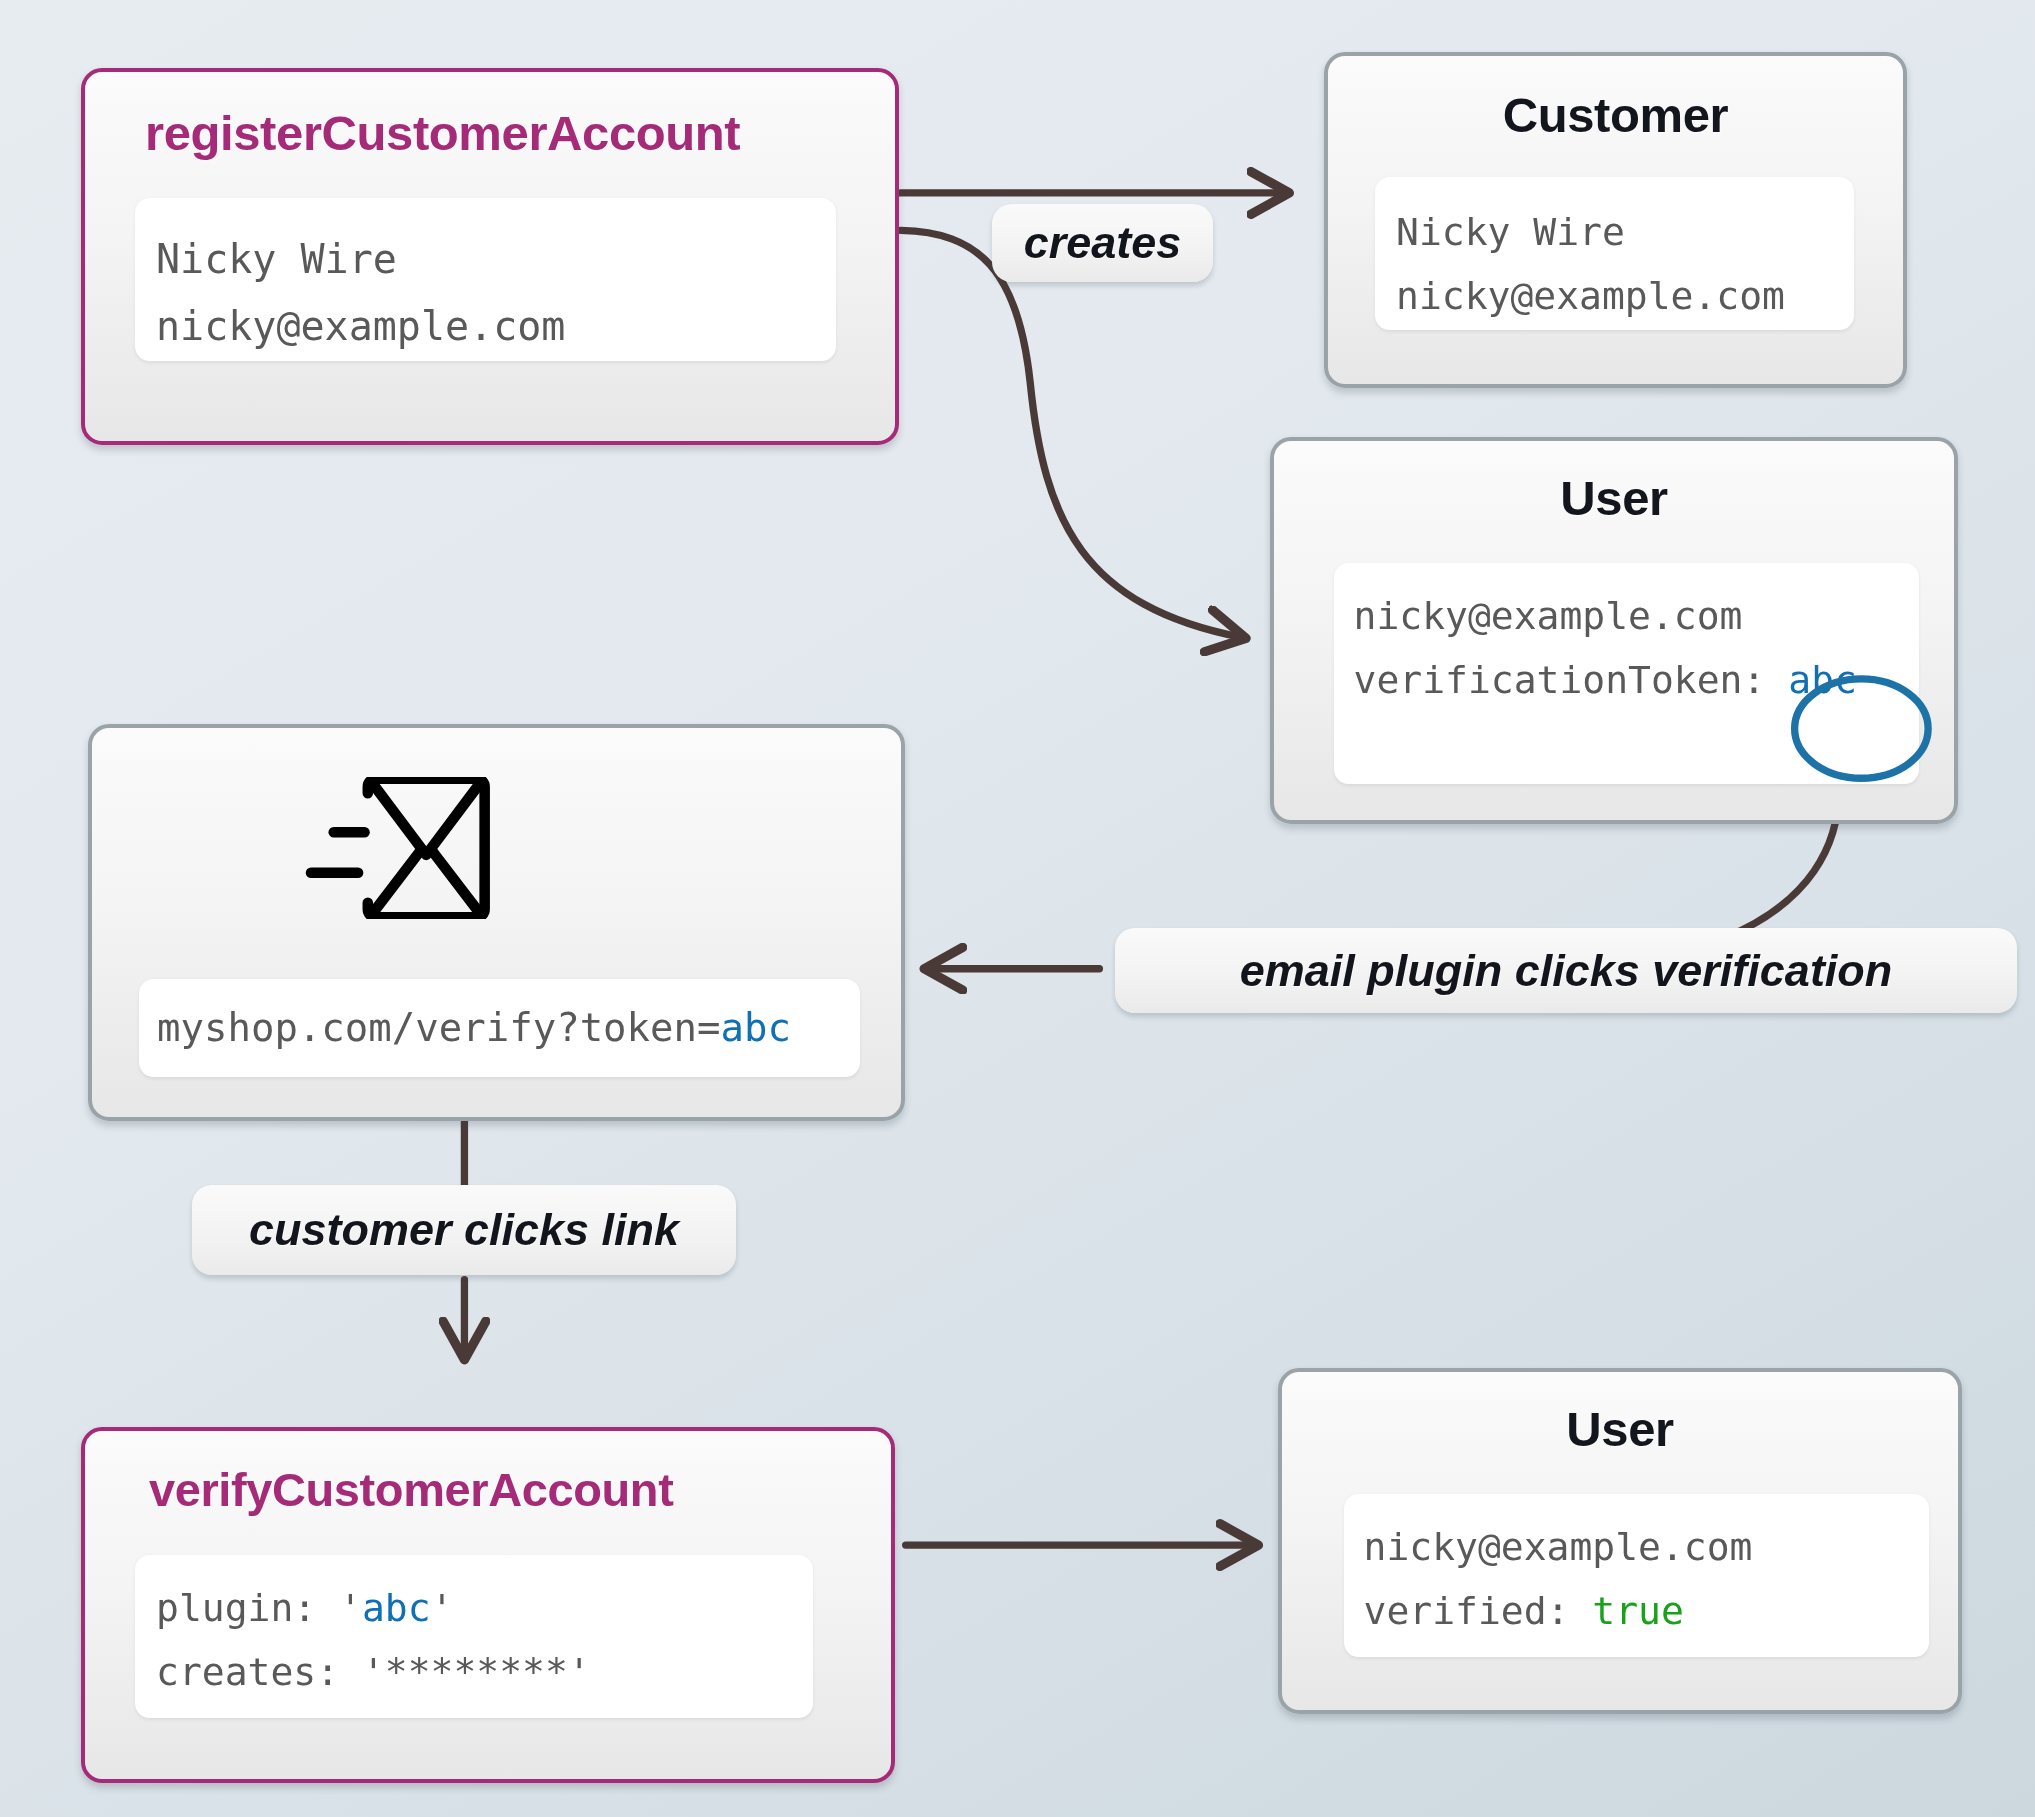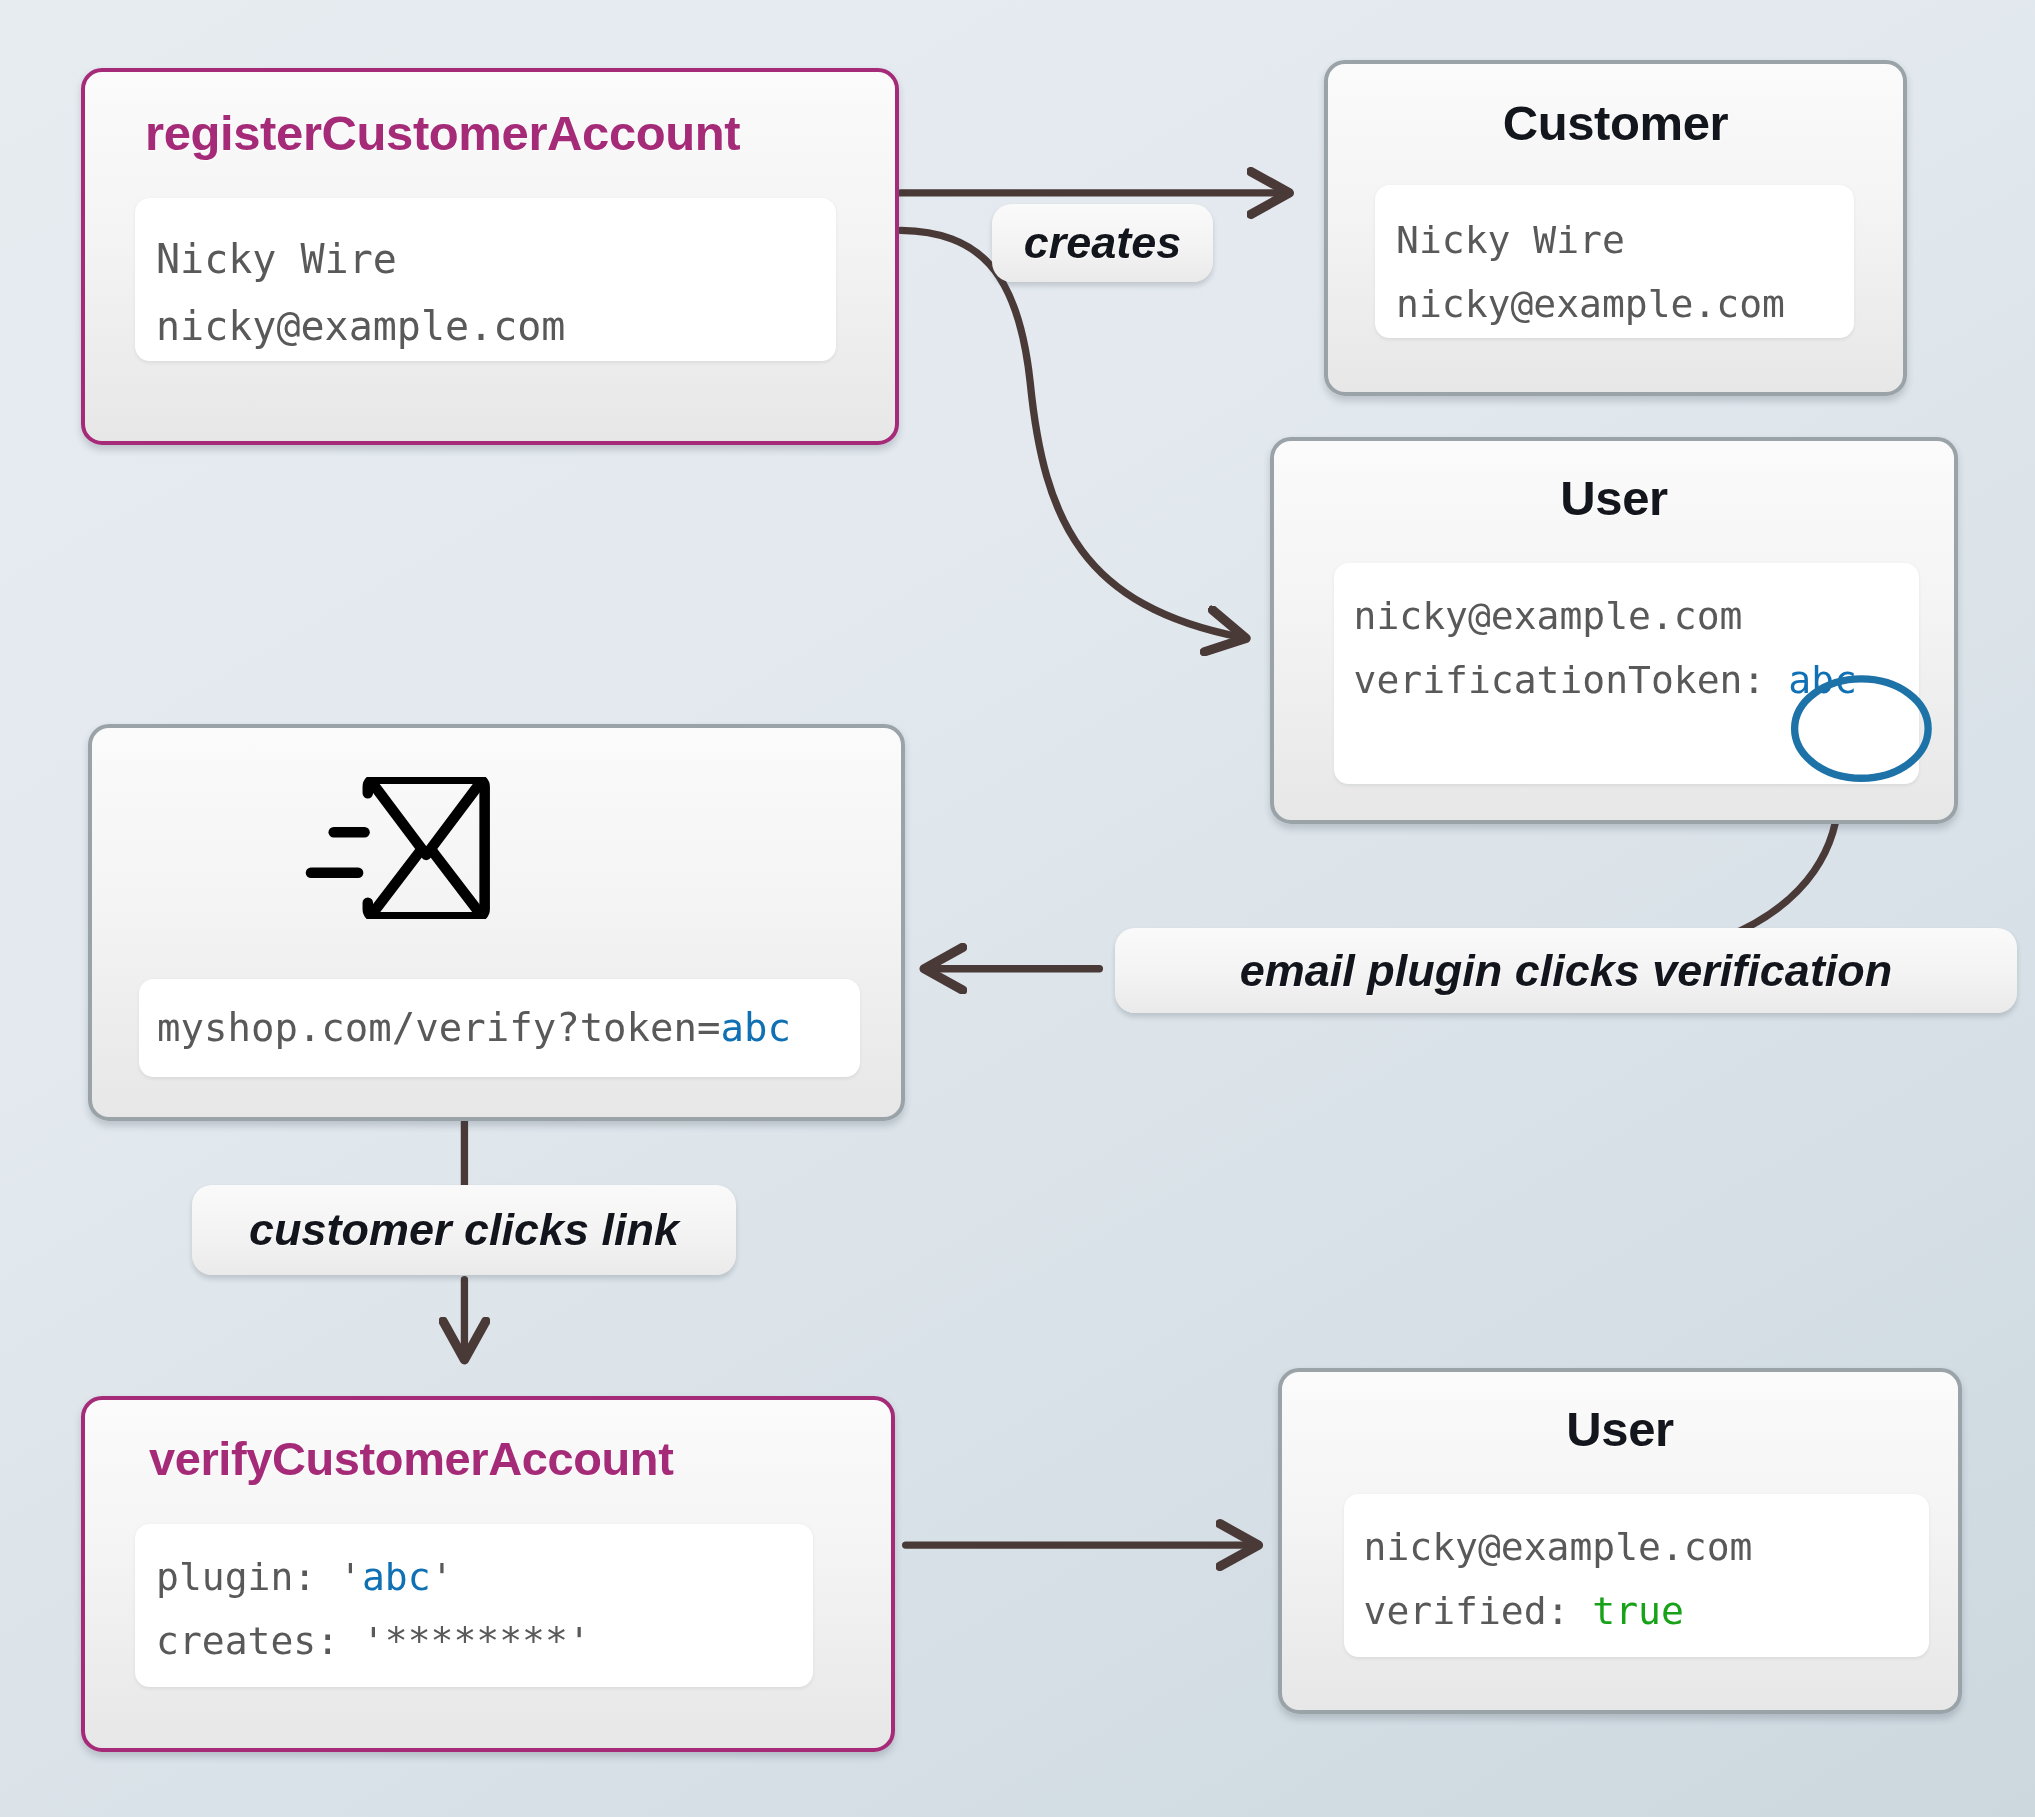--- a/index.html
+++ b/index.html
@@ -125,21 +125,21 @@
   </svg>
 
   <div class="node accent" style="left:81px; top:68px; width:818px; height:377px;">
     <div class="node-title accent left" style="font-size:49px; margin:33px 0 0 60px;">registerCustomerAccount</div>
     <div class="panel" style="left:50px; top:126px; width:701px; height:163px; padding:28px 0 0 21px; font-size:40px; line-height:67px;">
       <div class="line">Nicky Wire</div>
       <div class="line">nicky@example.com</div>
     </div>
   </div>
 
-  <div class="node plain" style="left:1324px; top:60px; width:583px; height:336px;">
+  <div class="node plain" style="left:1324px; top:52px; width:583px; height:336px;">
     <div class="node-title plain" style="font-size:49px; margin:31px 0 0 0;">Customer</div>
     <div class="panel" style="left:47px; top:121px; width:479px; height:153px; padding:23px 0 0 21px; font-size:38px; line-height:64px;">
       <div class="line">Nicky Wire</div>
       <div class="line">nicky@example.com</div>
     </div>
   </div>
 
   <div class="node plain" style="left:1270px; top:437px; width:688px; height:387px;">
     <div class="node-title plain" style="font-size:49px; margin:28.5px 0 0 0;">User</div>
     <div class="panel" style="left:60px; top:122px; width:585px; height:221px; padding:21px 0 0 19.5px; font-size:38px; line-height:64px;">
@@ -158,21 +158,21 @@
         <path d="M 216 168 L 158 92" fill="none" stroke="#000" stroke-width="13" stroke-linecap="round" stroke-linejoin="round"></path>
         <path d="M 36 68 L 74 68" fill="none" stroke="#000" stroke-width="13" stroke-linecap="round"></path>
         <path d="M 8 118 L 66 118" fill="none" stroke="#000" stroke-width="13" stroke-linecap="round"></path>
       </svg>
     </div>
     <div class="panel" style="left:47px; top:251px; width:721px; height:98px; padding:24.4px 0 0 18px; font-size:39px; line-height:50px;">
       <div class="line"><span>myshop.com/verify?token=</span><span class="val-blue">abc</span></div>
     </div>
   </div>
 
-  <div class="node accent" style="left:81px; top:1396px; width:814px; height:356px;">
+  <div class="node accent" style="left:81px; top:1427px; width:814px; height:356px;">
     <div class="node-title accent left" style="font-size:47px; margin:31px 0 0 64px;">verifyCustomerAccount</div>
     <div class="panel" style="left:50px; top:124px; width:678px; height:163px; padding:21px 0 0 21px; font-size:38px; line-height:64px;">
       <div class="line"><span>plugin: </span><span class="quote">'</span><span class="val-blue">abc</span><span class="quote">'</span></div>
       <div class="line"><span>creates: </span><span>'********'</span></div>
     </div>
   </div>
 
   <div class="node plain" style="left:1278px; top:1368px; width:684px; height:346px;">
     <div class="node-title plain" style="font-size:49px; margin:29px 0 0 0;">User</div>
     <div class="panel" style="left:62px; top:122px; width:585px; height:163px; padding:21px 0 0 19.5px; font-size:38px; line-height:64px;">

